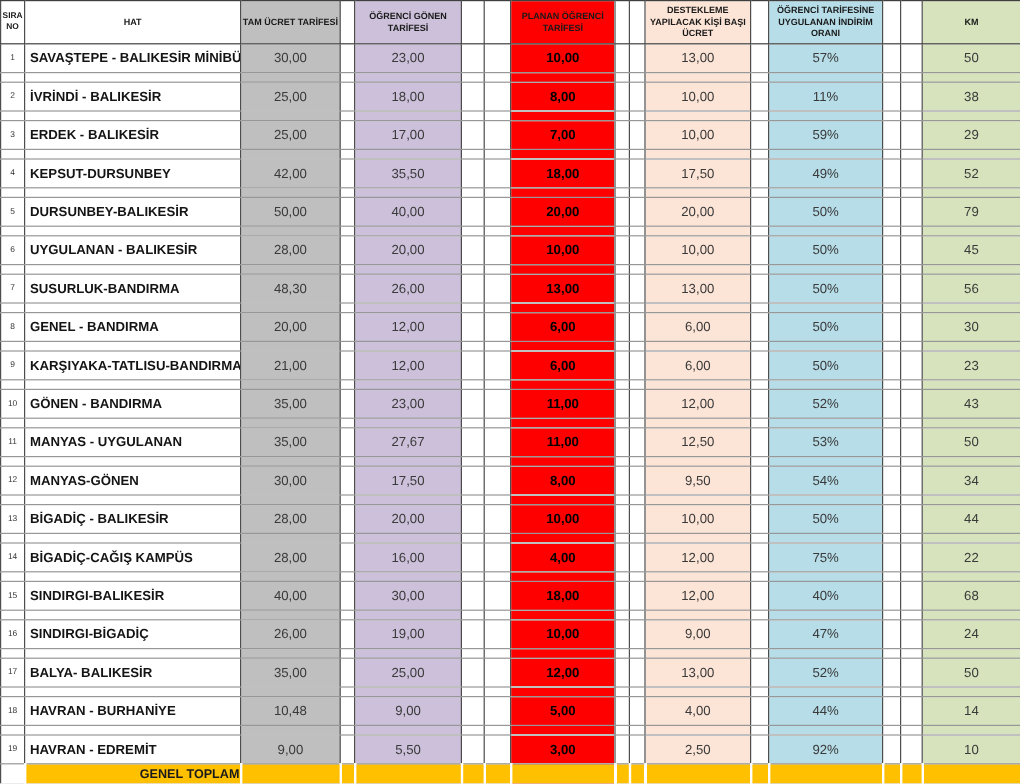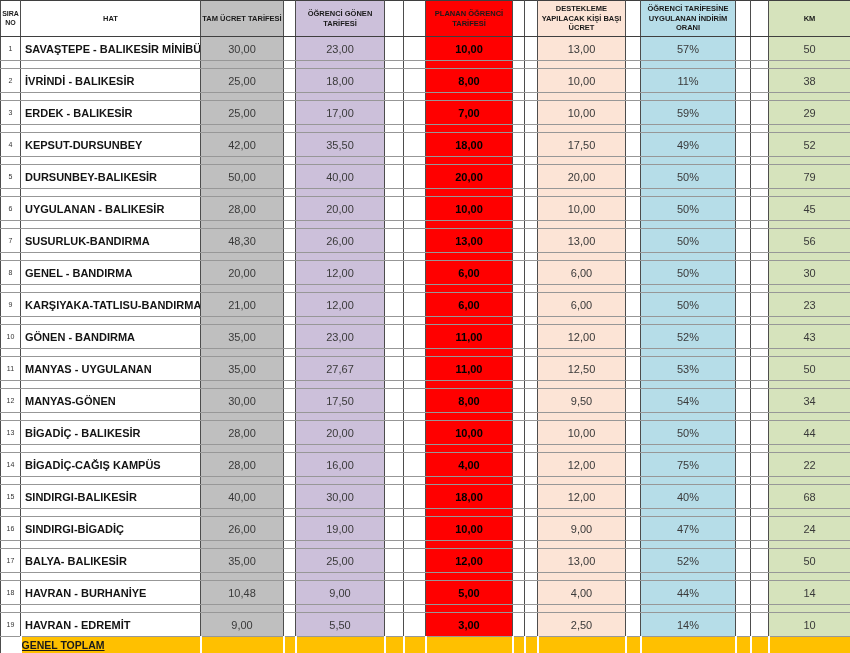--- a/index.html
+++ b/index.html
@@ -103,22 +103,21 @@
     border-bottom: 1px solid #3f3f3f;
   }
   td.total-cell {
     background: #ffc000;
     border-left: 2px solid #ffffff;
   }
   td.total-label {
     font-size: 10.5px;
     font-weight: bold;
     color: #1a1a1a;
-    text-align: left;
-    text-decoration: underline;
+    text-align: right;
   }
 </style>
 </head>
 <body>
 
 <div id="sheet">
   <table>
     <colgroup>
       <col class="w-sira">
       <col class="w-hat">
@@ -832,21 +831,21 @@
     <td class="num">9,00</td>
     <td></td>
     <td class="num">5,50</td>
     <td></td>
     <td></td>
     <td class="num c-plan">3,00</td>
     <td></td>
     <td></td>
     <td class="num">2,50</td>
     <td></td>
-    <td class="num">14%</td>
+    <td class="num">92%</td>
     <td></td>
     <td></td>
     <td class="num">10</td>
   </tr>
 
 </tbody>
 
     <tfoot>
       <tr>
         <td></td>

